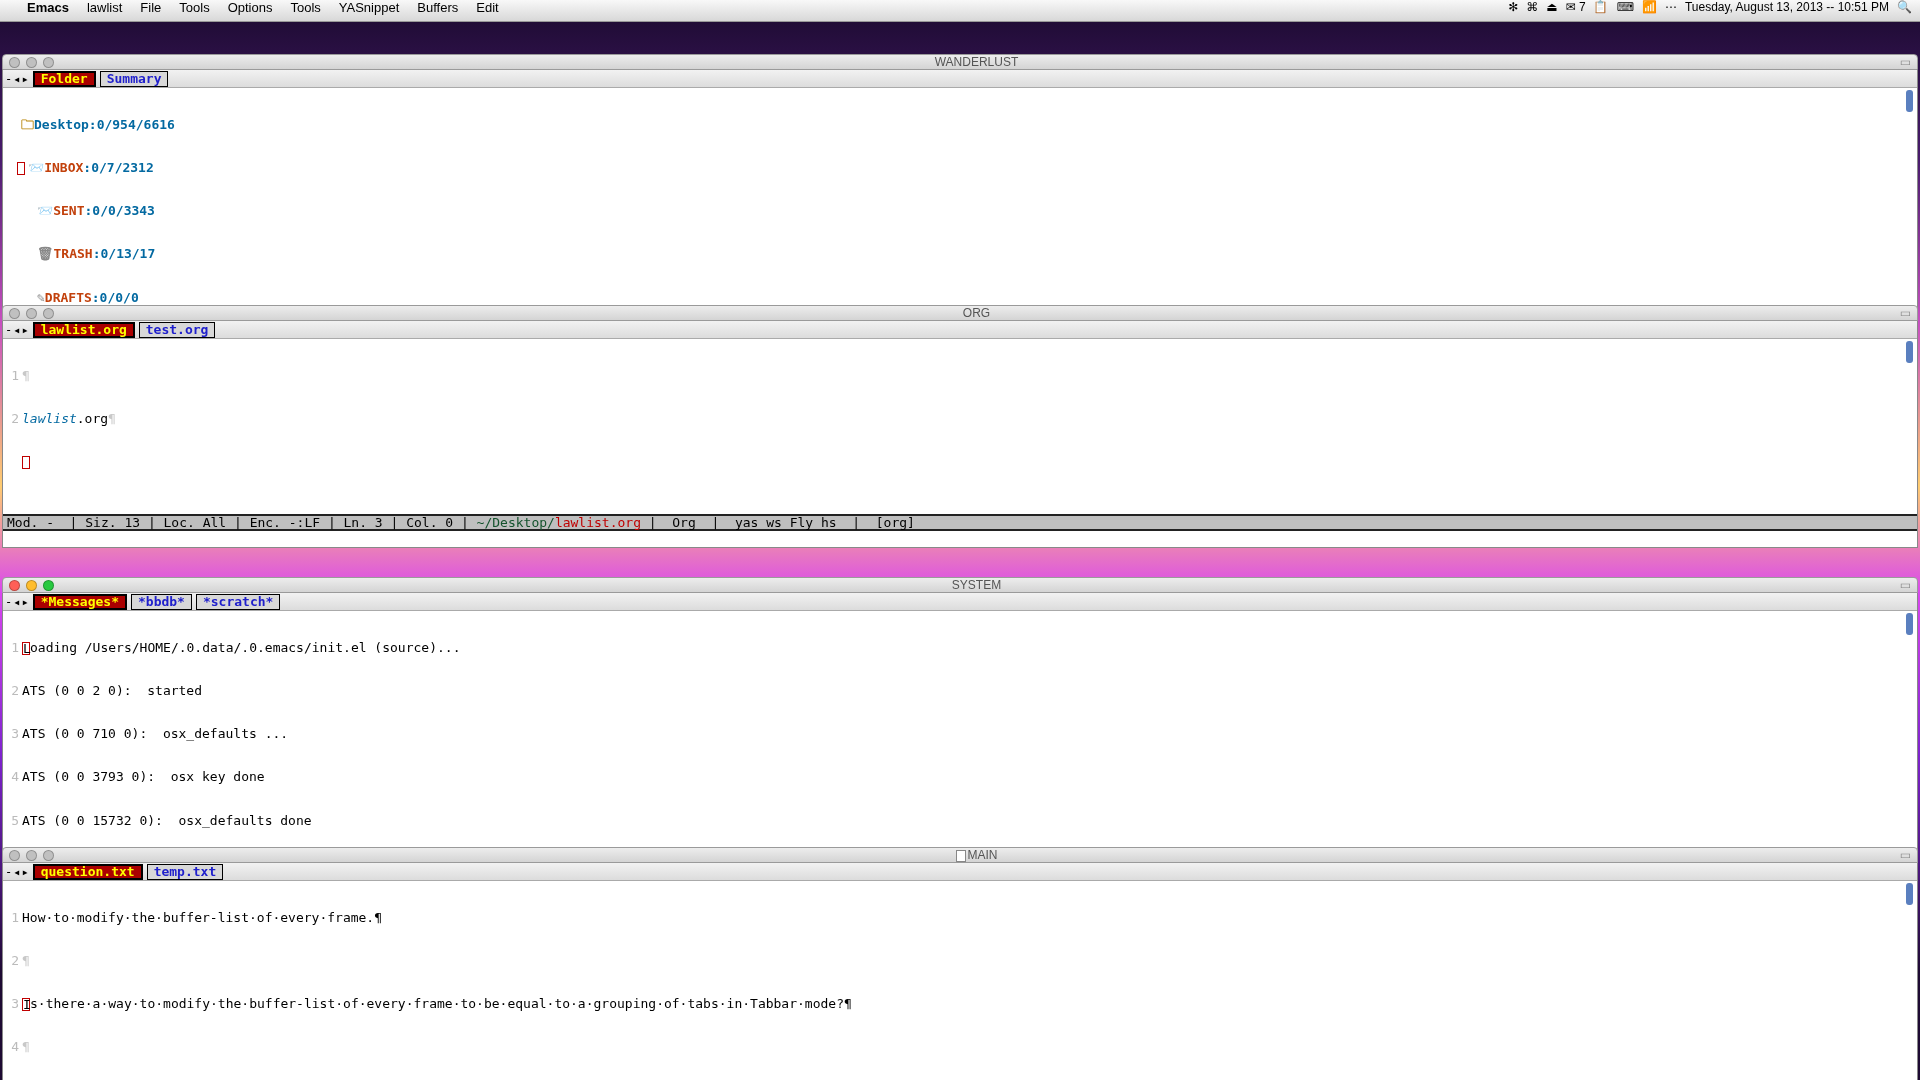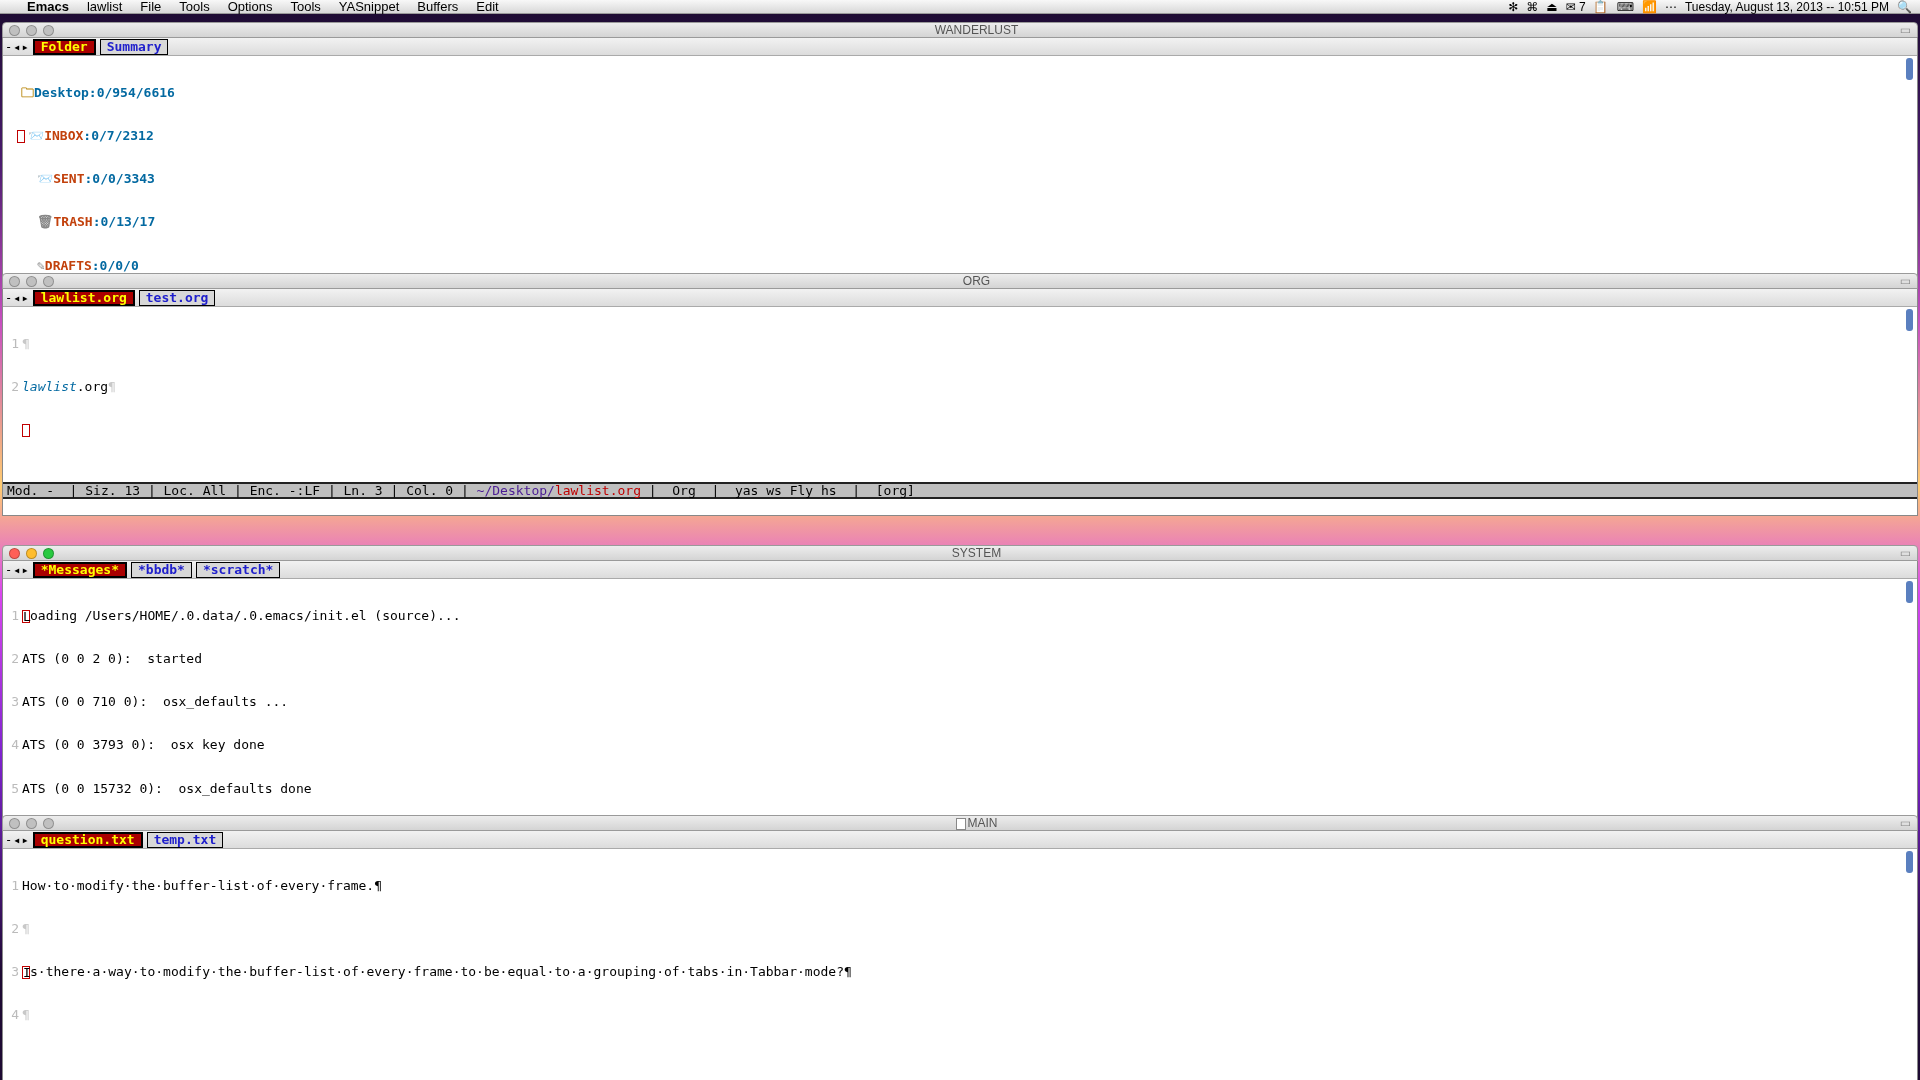--- a/index.html
+++ b/index.html
@@ -4,39 +4,39 @@
 <style>
 * { margin:0; padding:0; box-sizing:border-box; }
 body {
   font-family: Monaco, "Lucida Console", monospace;
   font-size:12px;
   width:1920px; height:1080px;
   background: linear-gradient(180deg,#1a0a2e 0%,#4a1b6e 15%,#c850c0 30%,#ffcc70 45%,#d946ef 55%,#7e22ce 70%,#1e0a33 90%);
   overflow:hidden;
 }
 .menubar {
-  height:14px; background:linear-gradient(#f8f8f8,#d8d8d8);
-  display:flex; align-items:center; padding:0 8px; font-family:-apple-system,Helvetica,Arial,sans-serif;
+  height:22px; background:linear-gradient(#f8f8f8,#d8d8d8);
+  display:flex; align-items:flex-start; padding:0 8px; font-family:-apple-system,Helvetica,Arial,sans-serif;
   font-size:13px; border-bottom:1px solid #999;
 }
 .menubar .apple { font-size:14px; margin-right:10px;}
 .menubar .mi { padding:0 9px; cursor:default;}
 .menubar .mi.bold{font-weight:bold;}
 .menubar .spacer{flex:1;}
 .menubar .right{display:flex;align-items:center;gap:8px;font-size:12px;}
 .menubar .right span{display:inline-flex;align-items:center;}
 .frame {
   position:absolute; left:2px; right:2px;
   display:flex; flex-direction:column;
 }
 .titlebar{
   height:21px;background:linear-gradient(#ededed,#d4d4d4);
   border:1px solid #9a9a9a;border-radius:4px 4px 0 0;
   display:flex;align-items:center;padding:0 6px;
-  font-family:-apple-system,Helvetica,Arial,sans-serif;font-size:12px;color:#555;
+  font-family:-apple-system,Helvetica,Arial,sans-serif;font-size:12px;color:#555;margin-top:32px;
 }
 .tlights{display:flex;gap:6px;margin-right:8px;}
 .tl{width:11px;height:11px;border-radius:50%;border:1px solid rgba(0,0,0,.25);}
 .tl.r{background:#ff5f57;} .tl.y{background:#ffbd2e;} .tl.g{background:#28c940;}
 .tl.off{background:#c0c0c0;}
 .tcenter{flex:1;text-align:center;}
 .tright{width:20px;text-align:right;color:#888;}
 .pane{background:#fff;border:1px solid #888;border-top:none;display:flex;flex-direction:column;}
 .tabbar{
   height:18px;background:linear-gradient(#f2f2f2,#dcdcdc);
@@ -53,21 +53,21 @@
 .buf{flex:1;background:#fff;font-family:Monaco,monospace;font-size:13px;line-height:14.4px;padding:1px 2px;white-space:pre;overflow:hidden;}
 .ln{color:#bbb;display:inline-block;width:14px;text-align:right;margin-right:3px;}
 .red{color:#0369a1;} .blue{color:#c2410c;} .ital{font-style:italic;}
 .pil{color:#c8c8c8;}
 .cursor-box{display:inline-block;width:8px;height:13px;border:1px solid #c00000;vertical-align:text-bottom;}
 .modeline{
   height:17px;background:#bfbfbf;border-top:2px solid #222;border-bottom:2px solid #222;
   font-family:Monaco,monospace;font-size:13px;color:#000;padding:0 4px;display:flex;align-items:center;white-space:pre;
 }
 .modeline .ro{color:#2070dd;}
-.modeline .path{color:#4c1d95;}
+.modeline .path{color:#14532d;}
 .modeline .fn{color:#c00000;}
 .modeline .arr{color:#cc8800;}
 .activemode{
   height:17px;background:#ffffcc;border:2px solid #c00000;
   font-family:Monaco,monospace;font-size:13px;color:#000;padding:0 4px;display:flex;align-items:center;white-space:pre;
 }
 .echo{height:16px;background:#fff;font-family:Monaco,monospace;font-size:13px;padding:0 4px;}
 .scrollstub{position:absolute;right:4px;width:7px;height:22px;background:#5a7fbf;border-radius:3px;}
 .folder-line{font-weight:bold;}
 .indent1{padding-left:16px;}

